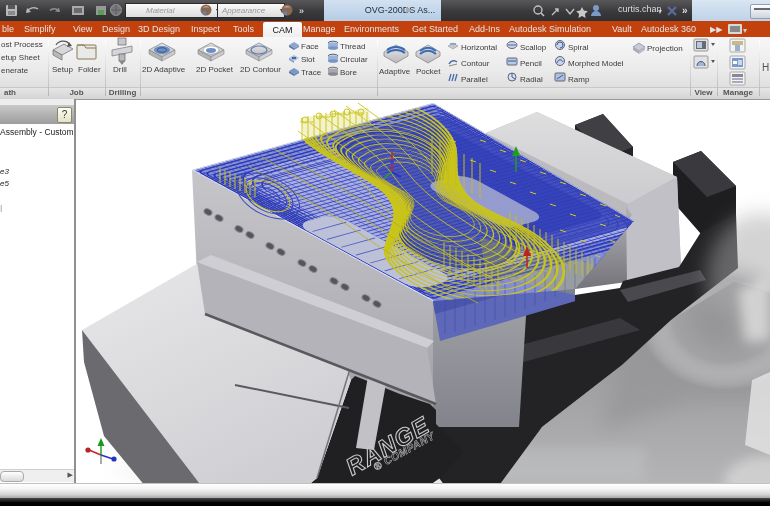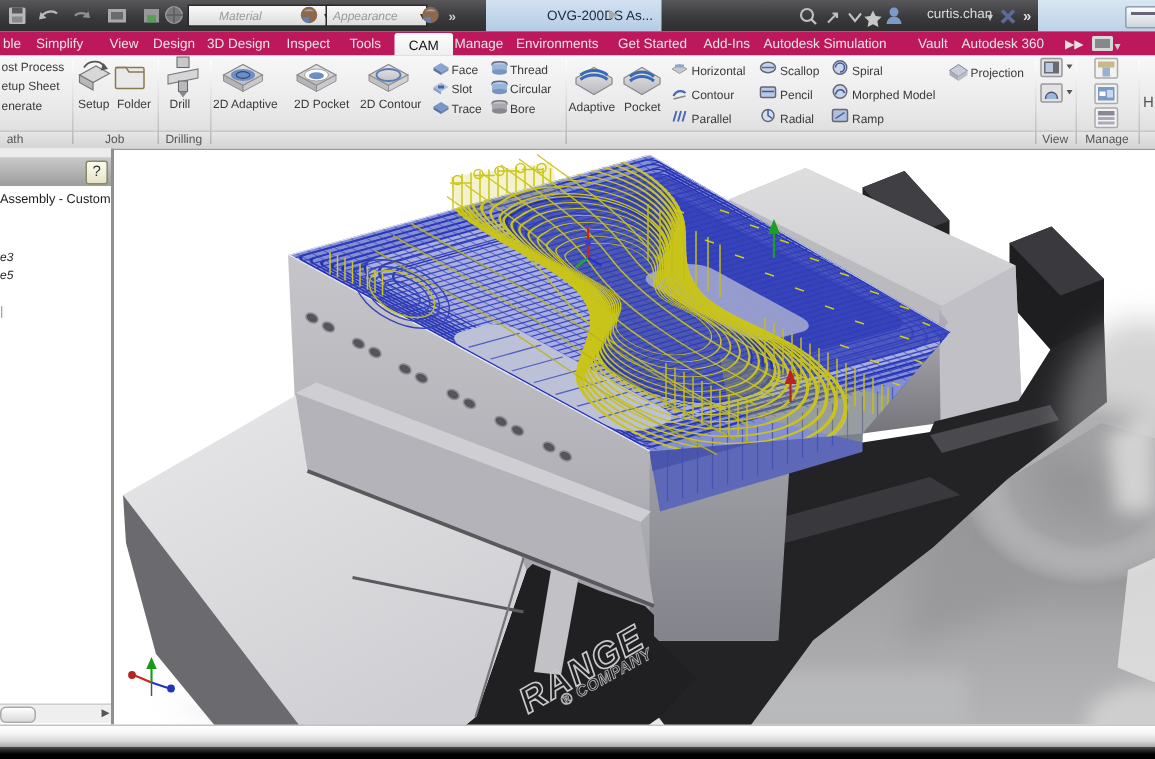--- a/index.html
+++ b/index.html
@@ -5,27 +5,27 @@
 html,body{margin:0;padding:0;width:770px;height:506px;overflow:hidden;background:#fff;font-family:"Liberation Sans",sans-serif;}
 #stage{position:relative;width:770px;height:506px;}
 .abs{position:absolute;}
 #titlebar{left:0;top:0;width:770px;height:21px;background:linear-gradient(#58585a,#3a3a3c 55%,#2f2f31);}
 #titleblue{left:324px;top:0;width:82px;height:21px;background:linear-gradient(#d3e1f1,#b4cce5);color:#1c2b3a;font-size:9px;line-height:21px;text-align:center;padding-left:35px;}
 #titleblue2{left:692px;top:0;width:78px;height:21px;background:linear-gradient(#d9e6f3,#bed2e8);}
 #winbtn{left:750px;top:4px;width:21px;height:13px;background:linear-gradient(#fefefe,#cdd5dd);border:1px solid #8fa0b2;border-radius:2px;}
 #searchbox{left:408px;top:3px;width:118px;height:13px;background:linear-gradient(#fff,#e6e6e6);border:1px solid #1a1a1a;color:#8a8a8a;font-style:italic;font-size:8px;line-height:13px;padding-left:4px;}
 #matbox{left:125px;top:3px;width:74px;height:13px;background:linear-gradient(#fafafa,#dcdcdc);border:1px solid #2a2a2a;color:#999;font-style:italic;font-size:8px;line-height:13px;padding-left:20px;}
 #appbox{left:217px;top:3px;width:62px;height:13px;background:linear-gradient(#fafafa,#dcdcdc);border:1px solid #2a2a2a;color:#999;font-style:italic;font-size:8px;line-height:13px;padding-left:4px;}
-#menubar{left:0;top:21px;width:770px;height:16px;background:#be185d;}
+#menubar{left:0;top:21px;width:770px;height:16px;background:#c2410c;}
 .mi{position:absolute;top:0;height:16px;line-height:17px;color:#e4e4e4;font-size:9px;white-space:nowrap;}
 #camtab{position:absolute;left:263px;top:1px;width:39px;height:15px;background:linear-gradient(#fdfdfd,#eee);color:#111;font-size:9px;line-height:16px;text-align:center;border-radius:2px 2px 0 0;}
 #ribbon{left:0;top:37px;width:770px;height:62px;background:linear-gradient(#f7f7f7,#eaeaea 55%,#d8d8d8);border-bottom:1px solid #999;}
 #glabrow{position:absolute;left:0;top:50px;width:770px;height:11px;background:linear-gradient(#e6e6e6,#d4d4d4);border-top:1px solid #c8c8c8;}
 .rtxt{position:absolute;color:#3a3a3a;font-size:8px;white-space:nowrap;}
-.glabel{position:absolute;top:51px;height:10px;line-height:10px;color:#555;font-size:8px;text-align:center;white-space:nowrap;}
+.glabel{position:absolute;top:51px;height:10px;line-height:10px;color:#555;font-size:8px;text-align:center;white-space:nowrap;font-weight:bold;}
 .gsep{position:absolute;top:3px;width:1px;height:56px;background:linear-gradient(#fff,#b5b5b5);}
 #lpanel{left:0;top:99px;width:74px;height:384px;background:#fff;border-right:2px solid #909090;}
 #lptop{left:0;top:0;width:74px;height:6px;background:#ededed;border-bottom:1px solid #ccc;}
 #lphead{left:0;top:6px;width:74px;height:19px;background:linear-gradient(#c9c9c9,#9d9d9d);}
 #lpq{left:57px;top:8px;width:13px;height:14px;background:linear-gradient(#fdfdf2,#e6e2c6);border:1px solid #8a8a6a;font-size:10px;color:#333;text-align:center;line-height:14px;border-radius:2px;}
 #lpcombo{left:0;top:27px;width:74px;height:13px;background:#fff;color:#1a1a1a;font-size:8.5px;line-height:13px;white-space:nowrap;overflow:hidden;}
 .tree{position:absolute;color:#222;font-size:8px;white-space:nowrap;font-style:italic;}
 #lpsbar{left:0;top:370px;width:74px;height:12px;background:#efefef;border-top:1px solid #cfcfcf;}
 #lpthumb{position:absolute;left:0;top:1px;width:22px;height:9px;background:linear-gradient(#fff,#dadada);border:1px solid #aaa;border-radius:4px;}
 #statusbar{left:0;top:483px;width:770px;height:15px;background:linear-gradient(#ffffff,#f4f4f4 35%,#d4d4d4 70%,#9a9a9a);border-top:1px solid #c2c2c2;}

